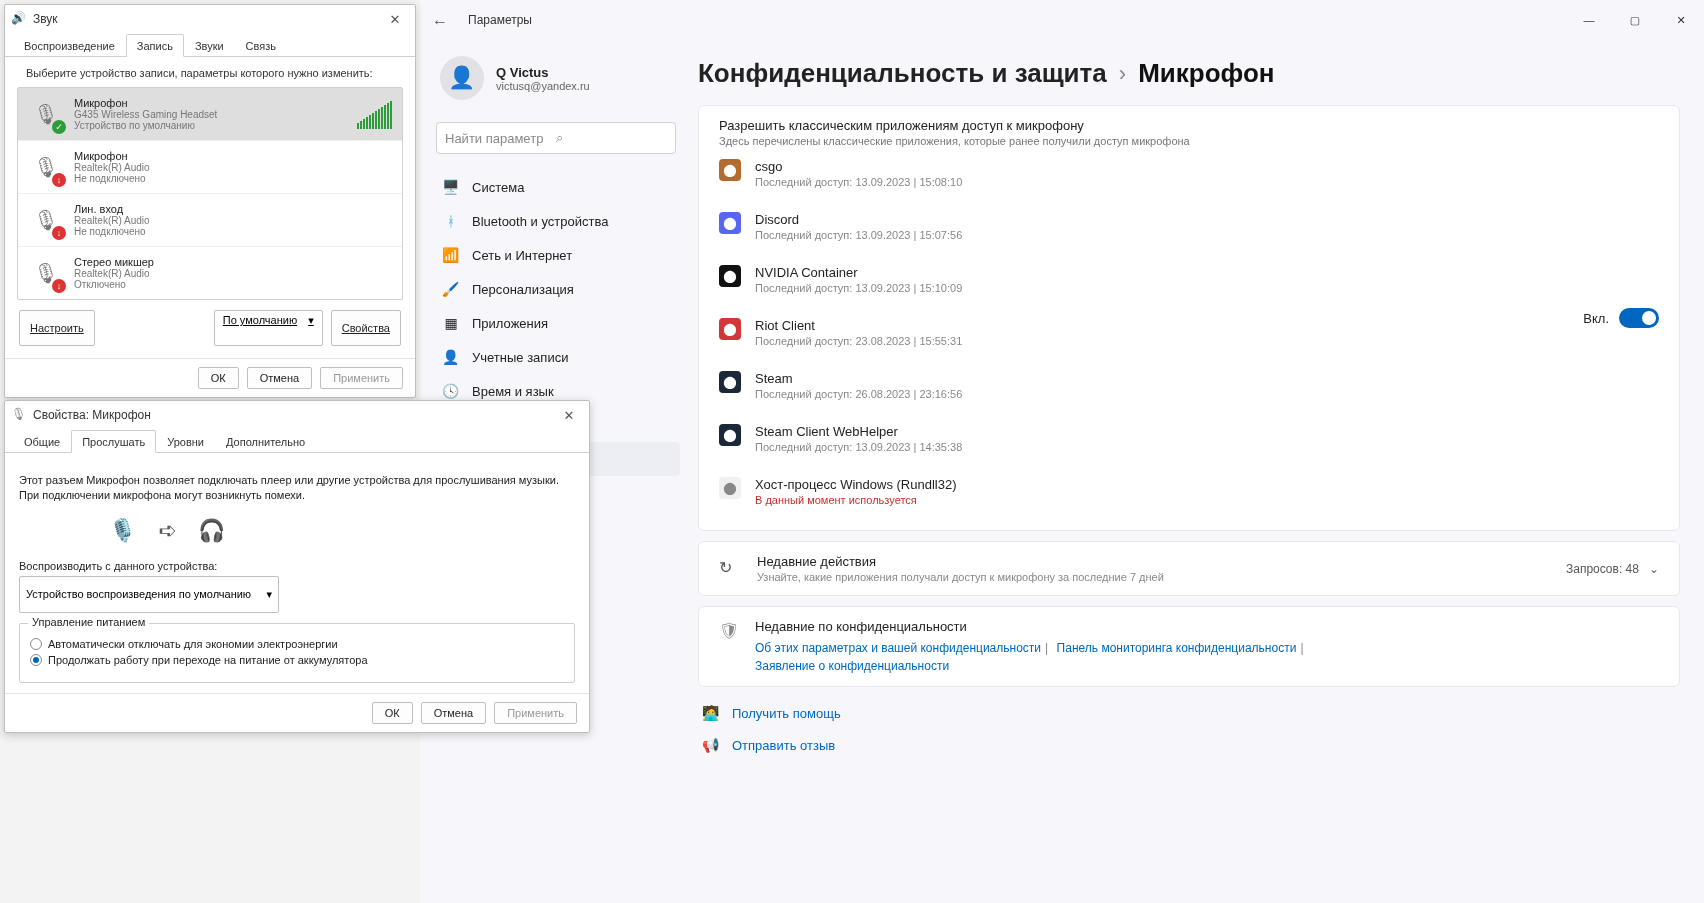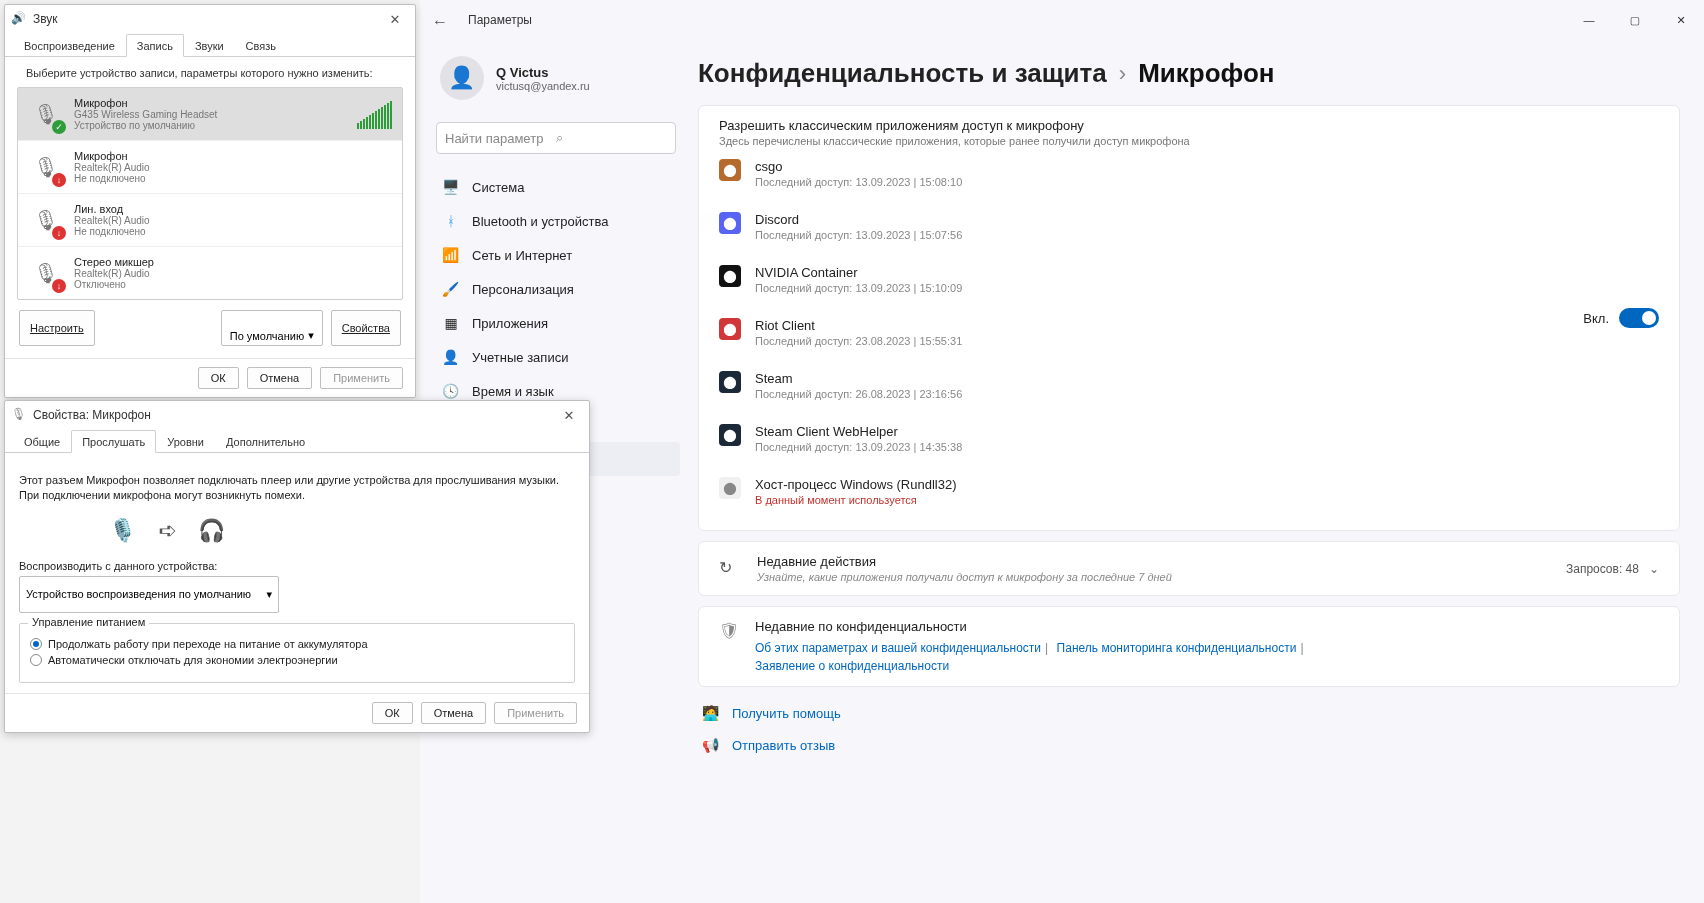--- a/index.html
+++ b/index.html
@@ -39,21 +39,21 @@
 .toggle::after{content:"";position:absolute;right:3px;top:3px;width:14px;height:14px;border-radius:50%;background:#fff;}
 .app-row{display:flex;align-items:flex-start;gap:14px;padding:12px 0;}
 .app-ico{width:22px;height:22px;border-radius:4px;display:flex;align-items:center;justify-content:center;font-size:12px;color:#fff;}
 .app-name{font-size:13px;color:#222;}
 .app-sub{font-size:11px;color:#888;margin-top:2px;}
 .app-sub.red{color:#c4302b;}
 .card.recent{display:flex;align-items:center;}
 .recent-ico{width:22px;height:22px;color:#555;margin-right:16px;font-size:16px;}
 .recent-txt{flex:1;}
 .recent-txt .t1{font-size:13px;color:#222;}
-.recent-txt .t2{font-size:11px;color:#888;margin-top:2px;font-style:italic;}
+.recent-txt .t2{font-size:11px;color:#888;margin-top:2px;}
 .recent .req{font-size:12px;color:#555;margin-right:10px;}
 .recent .chev{font-size:12px;color:#666;}
 .card.resources{display:flex;align-items:flex-start;gap:14px;}
 .shield-ico{width:22px;height:22px;color:#888;font-size:16px;margin-top:2px;}
 .res-title{font-size:13px;color:#222;margin-bottom:4px;}
 .res-links a{font-size:12px;color:#0067c0;text-decoration:none;}
 .res-links .bar{color:#888;margin:0 4px;font-size:12px;}
 .help-row{display:flex;align-items:center;gap:12px;padding:8px 4px;font-size:13px;color:#0067c0;}
 .help-row .hi{color:#666;font-size:14px;width:18px;}
 
@@ -77,21 +77,21 @@
 .dev-ico .badge.down{background:#d33;}
 .dev-txt{flex:1;}
 .dev-name{font-size:11px;color:#222;}
 .dev-dname{font-size:10px;color:#777;}
 .dev-status{font-size:10px;color:#777;}
 .level-bars{display:flex;gap:1px;align-items:flex-end;height:30px;}
 .level-bars span{width:2px;background:#2e9c3a;}
 .dlg-bottom{display:flex;gap:8px;padding:10px 2px 2px;}
 .btn{font-size:11px;padding:4px 12px;border:1px solid #bfbfbf;background:#fdfdfd;border-radius:2px;color:#222;}
 .btn.small{padding:11px 10px;text-decoration:underline;}
-.sel-default{font-size:11px;border:1px solid #bfbfbf;border-radius:2px;padding:3px 8px;display:flex;align-items:flex-end;gap:4px;}
+.sel-default{font-size:11px;border:1px solid #bfbfbf;border-radius:2px;padding:3px 8px;display:flex;align-items:flex-start;gap:11px;text-decoration:underline;}
 .dlg-actions{display:flex;gap:8px;justify-content:flex-end;padding:8px 12px;border-top:1px solid #e3e3e3;}
 
 
 .mic-dialog{position:absolute;left:4px;top:400px;width:586px;background:#fff;border:1px solid #bfbfbf;box-shadow:0 2px 10px rgba(0,0,0,.2);border-radius:2px;}
 .mic-body{padding:10px 14px;}
 .mic-desc{font-size:11px;color:#222;line-height:1.4;margin:10px 0 14px;}
 .listen-icons{display:flex;align-items:center;gap:22px;margin:6px 0 16px 90px;font-size:22px;color:#555;}
 .chk-row{display:flex;align-items:center;gap:6px;font-size:11px;color:#222;margin:6px 0 12px;}
 .chk{width:12px;height:12px;border:1px solid #888;border-radius:2px;}
 .play-lbl{font-size:11px;color:#222;margin-bottom:4px;}
@@ -380,26 +380,26 @@
       <span>🎧</span>
     </div>
     <div class="play-lbl">Воспроизводить с данного устройства:</div>
     <div class="combo">
       <span style="flex:1">Устройство воспроизведения по умолчанию</span>
       <span>▾</span>
     </div>
     <div class="fieldset">
       <div class="legend">Управление питанием</div>
       <div class="radio-row">
+        <div class="radio"></div>
+        <span>Автоматически отключать для экономии электроэнергии</span>
+      </div>
+      <div class="radio-row">
         <div class="radio on"></div>
         <span>Продолжать работу при переходе на питание от аккумулятора</span>
-      </div>
-      <div class="radio-row">
-        <div class="radio"></div>
-        <span>Автоматически отключать для экономии электроэнергии</span>
       </div>
     </div>
   </div>
   <div class="mic-actions">
     <button class="btn">ОК</button>
     <button class="btn">Отмена</button>
     <button class="btn" style="color:#999">Применить</button>
   </div>
 </div>
 

